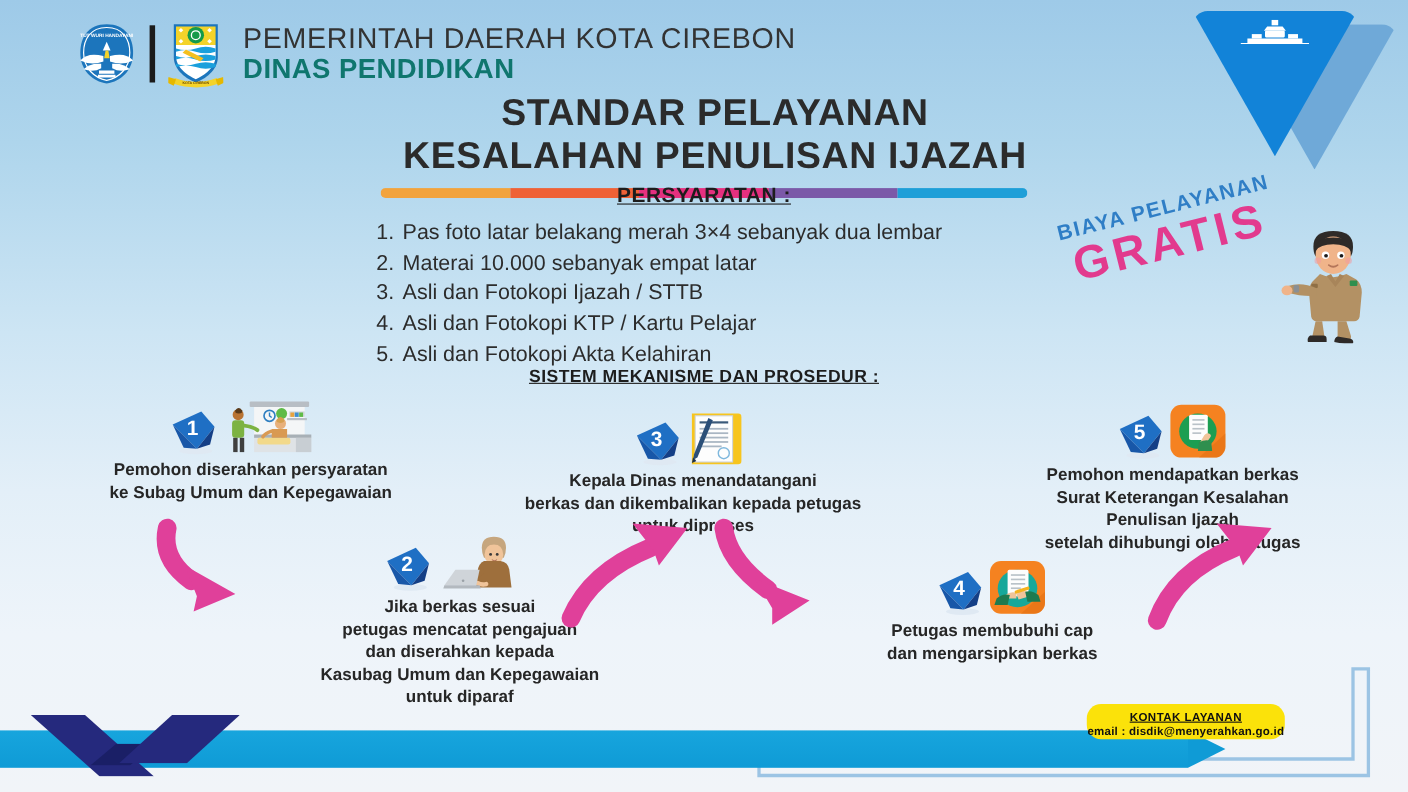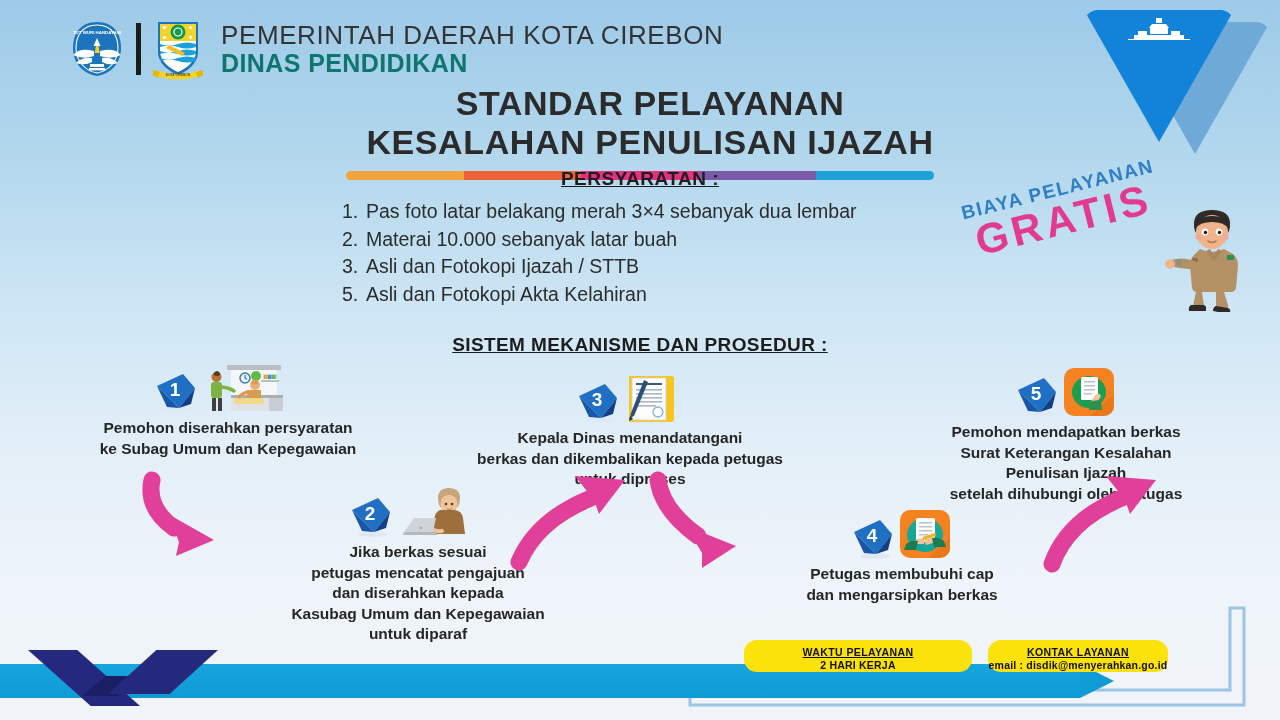--- a/index.html
+++ b/index.html
@@ -80,21 +80,21 @@
   .gratis{ position:absolute; right:104px; top:178px; width:220px; height:110px;
     transform:rotate(-11deg); text-align:center; }
   .gratis .g1{ font-size:19px; font-weight:bold; color:#2f7ec6; letter-spacing:1.5px;
     transform:rotate(-3deg); display:block;}
   .gratis .g2{ font-size:42px; font-weight:bold; color:#e23a8e; letter-spacing:4px;
     margin-top:-4px; display:block; transform:rotate(-3deg);}
   .mascot{ position:absolute; right:16px; top:202px; width:100px; height:110px; }
 
   
   .proc-h{ position:absolute; left:0; right:0; top:334px; text-align:center; }
-  .proc-h h2{ font-size:19px; font-weight:bold; color:#1d1d1d; text-decoration:underline; letter-spacing:.4px;}
+  .proc-h h2{ font-size:16px; font-weight:bold; color:#1d1d1d; text-decoration:underline; letter-spacing:.4px;}
 
   .step{ position:absolute; text-align:center; }
   .step .capt{ font-size:15.5px; font-weight:bold; color:#262626; line-height:1.33; }
   .badge{ position:relative; width:44px; height:42px; display:inline-block; vertical-align:middle;}
   .badge svg{ display:block; }
   .badge .num{ position:absolute; left:0; top:7px; width:40px; text-align:center;
     color:#fff; font-size:19px; font-weight:bold; }
 
   .s1{ left:28px; top:362px; width:400px; }
   .s2{ left:248px; top:486px; width:340px; }
@@ -201,22 +201,23 @@
         <span style="background: rgb(229, 48, 127);"></span>
         <span style="background: rgb(123, 89, 168);"></span>
         <span style="background: rgb(30, 159, 216);"></span>
       </div>
   </div>
 
   <div class="req">
     <h2>PERSYARATAN :</h2>
     <ol>
         <li><b>1.</b><span>Pas foto latar belakang merah 3×4 sebanyak dua lembar</span></li>
-        <li><b>2.</b><span>Materai 10.000 sebanyak latar buah</span></li>
+        <li><b>2.</b><span>Materai 10.000 sebanyak empat latar</span></li>
         <li><b>3.</b><span>Asli dan Fotokopi Ijazah / STTB</span></li>
+        <li><b>4.</b><span>Asli dan Fotokopi KTP / Kartu Pelajar</span></li>
         <li><b>5.</b><span>Asli dan Fotokopi Akta Kelahiran</span></li>
       </ol>
   </div>
 
   <div class="gratis">
     <span class="g1">BIAYA PELAYANAN</span>
     <span class="g2">GRATIS</span>
   </div>
   <svg class="mascot" viewBox="0 0 100 110">
     <path d="M30 22 q0 -14 18 -14 q18 0 18 14 q0 6 -2 9 l-32 0 q-2 -3 -2 -9 z" fill="#2e2a28"></path>
@@ -432,22 +433,18 @@
   </svg>
   <svg class="arrow a3" viewBox="0 0 130 105">
     <path d="M10 10 q4 30 40 56" stroke="#e0409a" stroke-width="17" fill="none" stroke-linecap="round"></path>
     <path d="M38 56 l50 20 l-34 22 l0 -15 z" fill="#e0409a"></path>
   </svg>
   <svg class="arrow a4" viewBox="0 0 130 110">
     <path d="M12 94 q16 -44 70 -66" stroke="#e0409a" stroke-width="17" fill="none" stroke-linecap="round"></path>
     <path d="M66 6 l50 4 l-26 34 l-5 -14 z" fill="#e0409a"></path>
   </svg>
 
-  <div class="ybox yb1">
-    <span class="t1">WAKTU PELAYANAN</span>
-    <span class="t2">2 HARI KERJA</span>
-  </div>
   <div class="ybox yb2">
     <span class="t1">KONTAK LAYANAN</span>
     <span class="t2">email : disdik@menyerahkan.go.id</span>
   </div>
 
 </div>
 
 </body></html>

